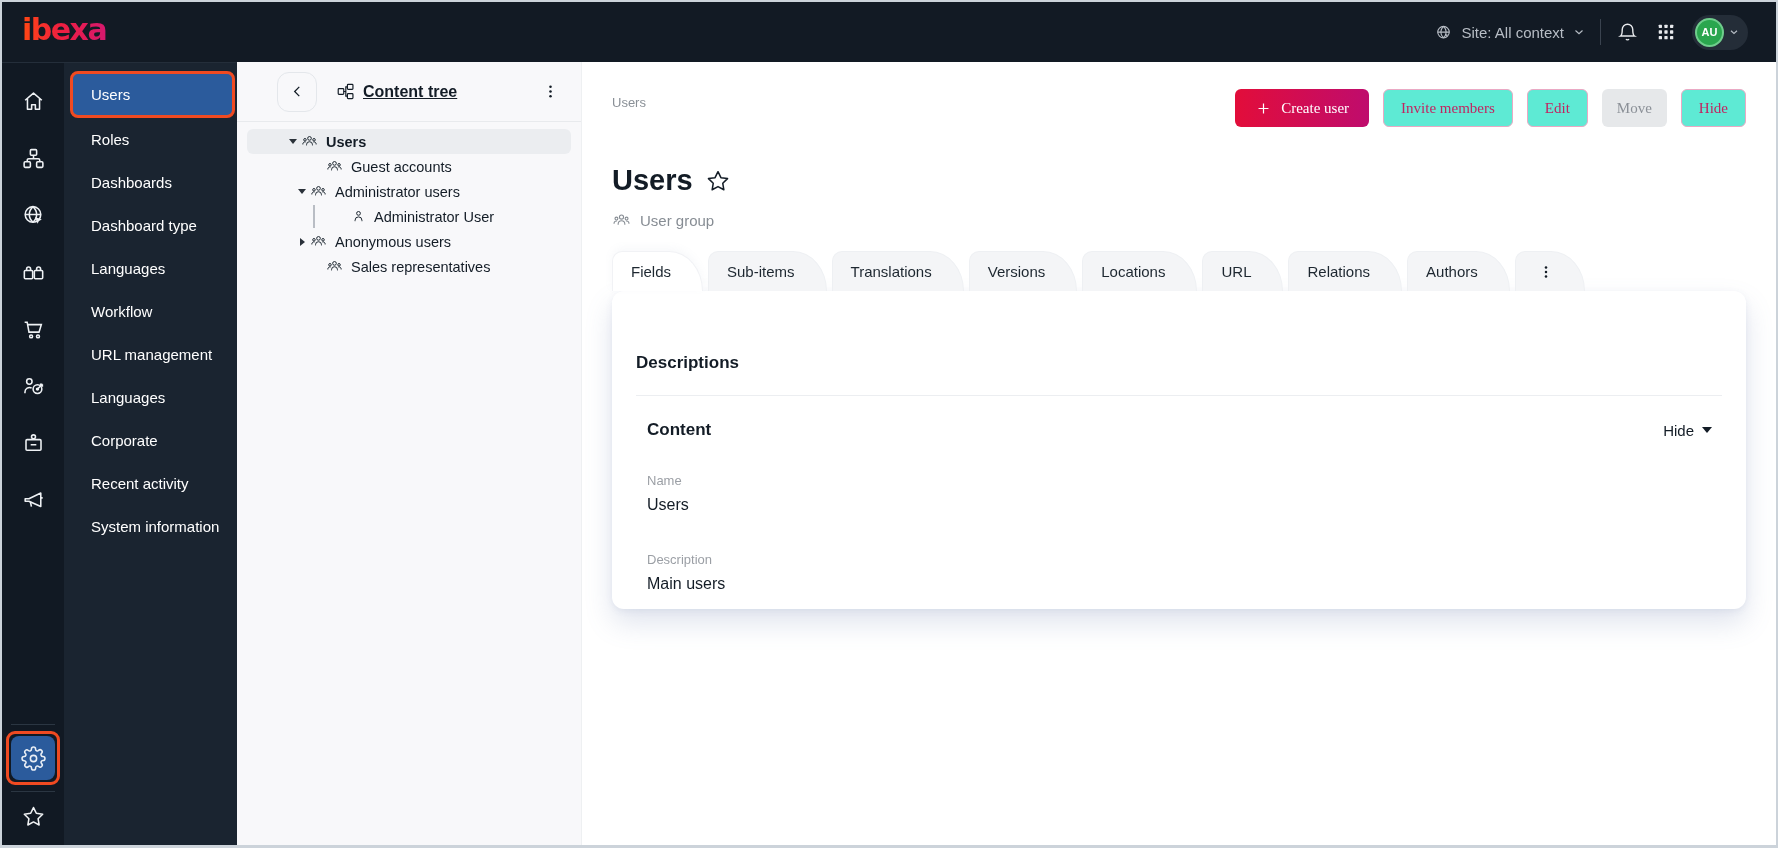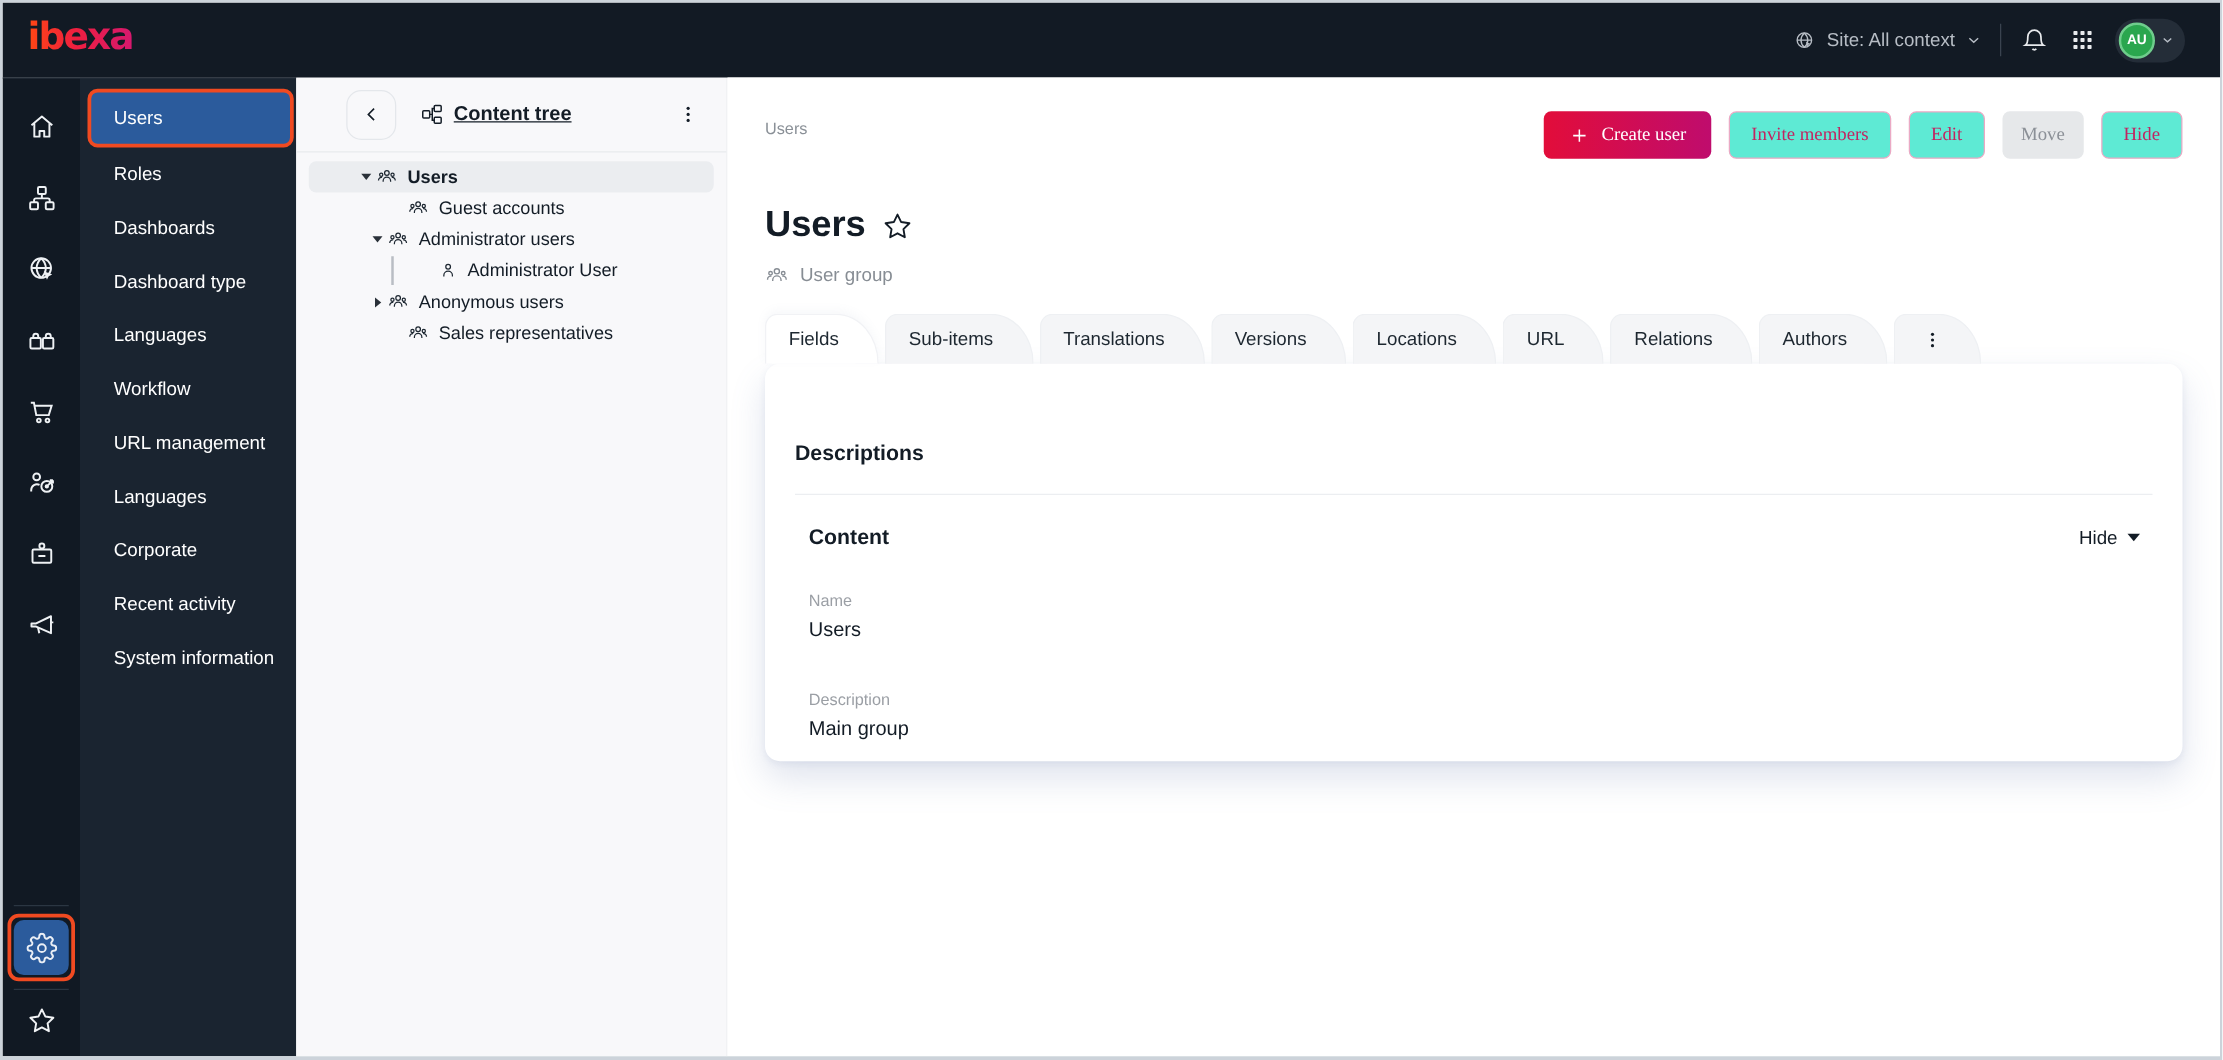--- a/index.html
+++ b/index.html
@@ -465,19 +465,19 @@
           </button>
         </div>
 
         <div class="field first">
           <div class="f-label">Name</div>
           <div class="f-value">Users</div>
         </div>
 
         <div class="field next">
           <div class="f-label">Description</div>
-          <div class="f-value">Main group</div>
+          <div class="f-value">Main users</div>
         </div>
       </section>
     </main>
 
   </div>
 </div>
 
 </body></html>

